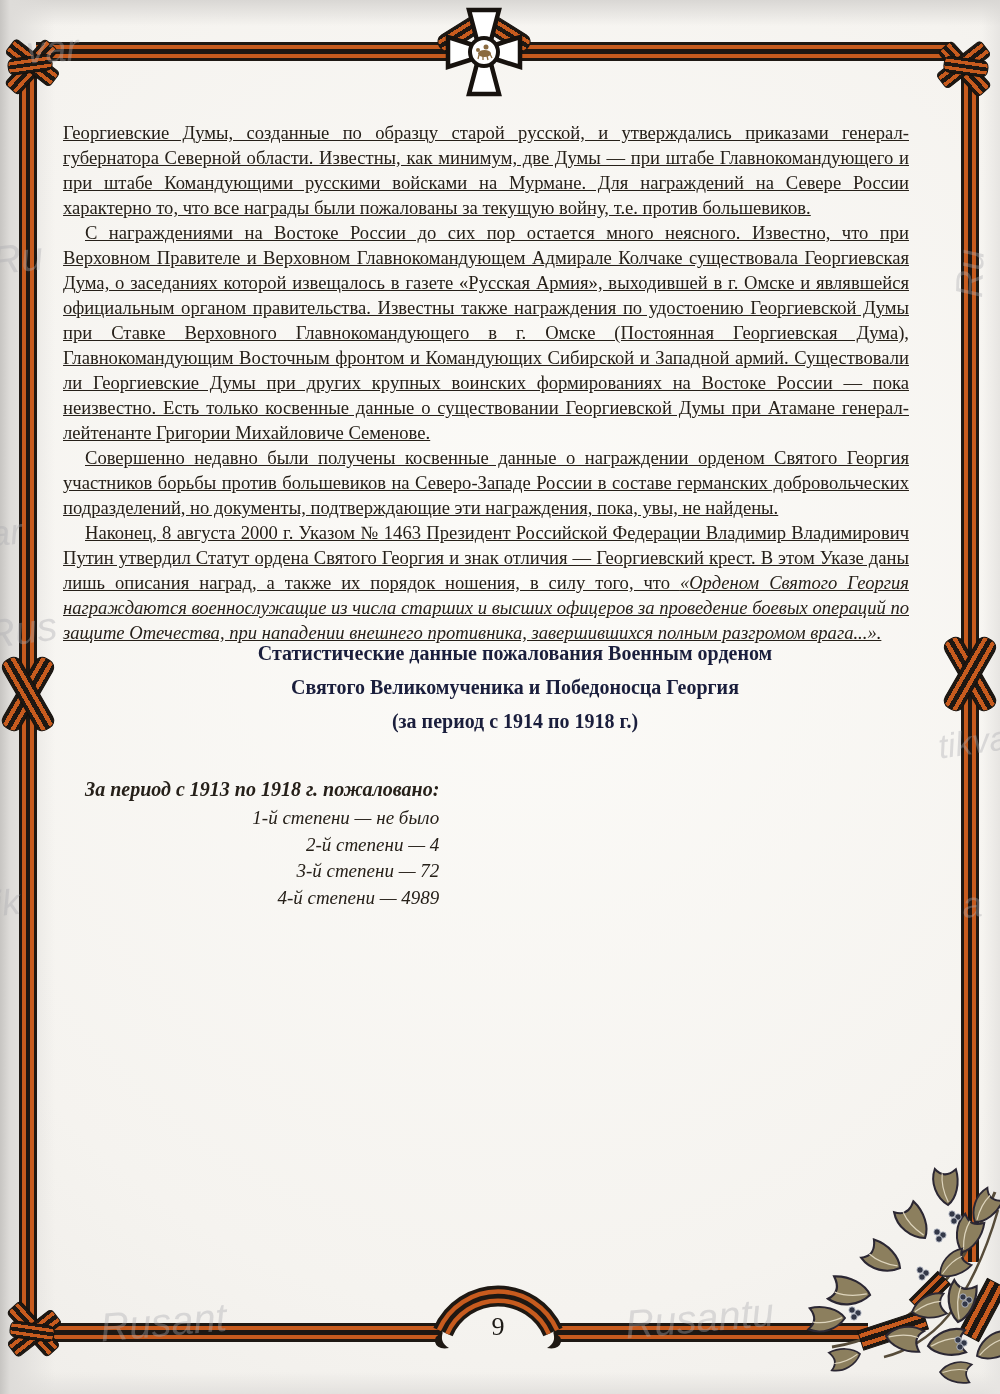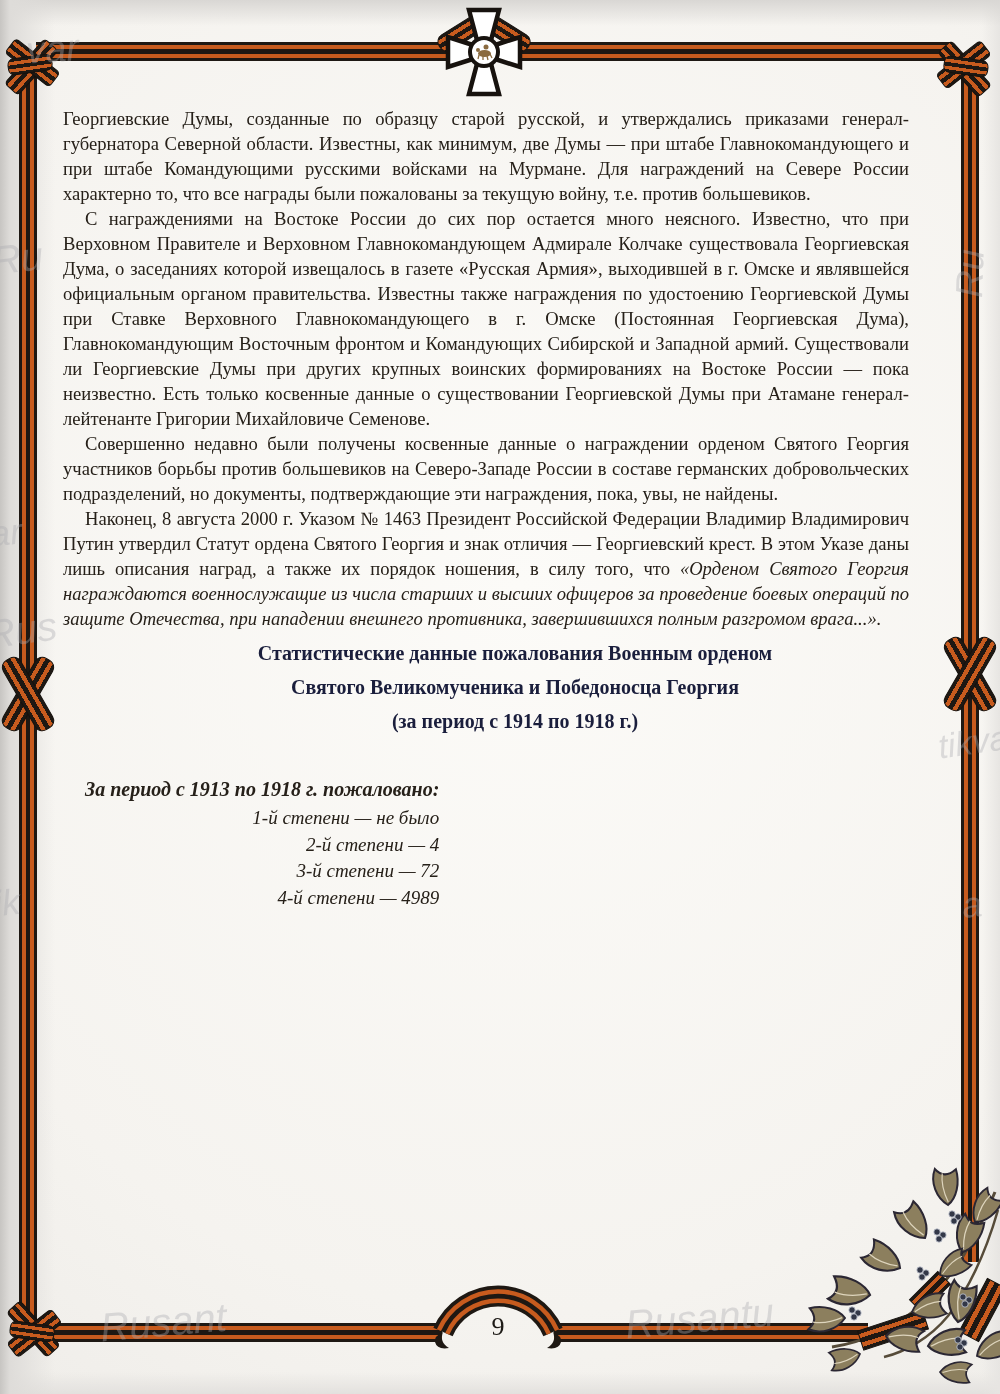--- a/index.html
+++ b/index.html
@@ -11,22 +11,22 @@
       linear-gradient(180deg, #d9d7d4 0px, rgba(250,249,246,0) 26px),
       linear-gradient(270deg, #e7e5e2 0px, rgba(250,249,246,0) 18px),
       linear-gradient(0deg, #e3e1de 0px, rgba(250,249,246,0) 22px),
       radial-gradient(120% 95% at 52% 42%, #fcfbf8 0%, #f5f3ef 55%, #e8e6e2 100%);
   }
   .border-svg{position:absolute; left:0; top:0; width:1000px; height:1394px;}
   
   .wm{position:absolute; font-family:"Liberation Sans", sans-serif; font-style:italic;
       color:rgba(172,172,176,0.38); white-space:nowrap; pointer-events:none;}
   
-  .body-text{position:absolute; left:63px; top:106px; width:846px;
-      font-size:18.6px; line-height:25px; color:#262019; text-align:justify;}
+  .body-text{position:absolute; left:63px; top:120px; width:846px;
+      font-size:18.6px; line-height:25px; color:#262019; text-align:justify;text-decoration:underline;}
   .body-text p{margin:0;}
   .body-text p.indent{text-indent:22px;}
   .body-text em{font-style:italic;}
   .section-heading{position:absolute; left:15px; top:636px; width:1000px; margin:0;
       text-align:center; color:#1a1e3c; font-weight:bold; font-size:20px; line-height:34px;
       font-family:"Liberation Serif", serif;}
   .section-heading .hl{display:block;}
   .stats{position:absolute; left:85px; top:776px; color:#262019;}
   .stats p{margin:0;font-style:italic;}
   .stats-intro{font-weight:bold; font-size:20px; line-height:26px; margin-bottom:3px !important;}

